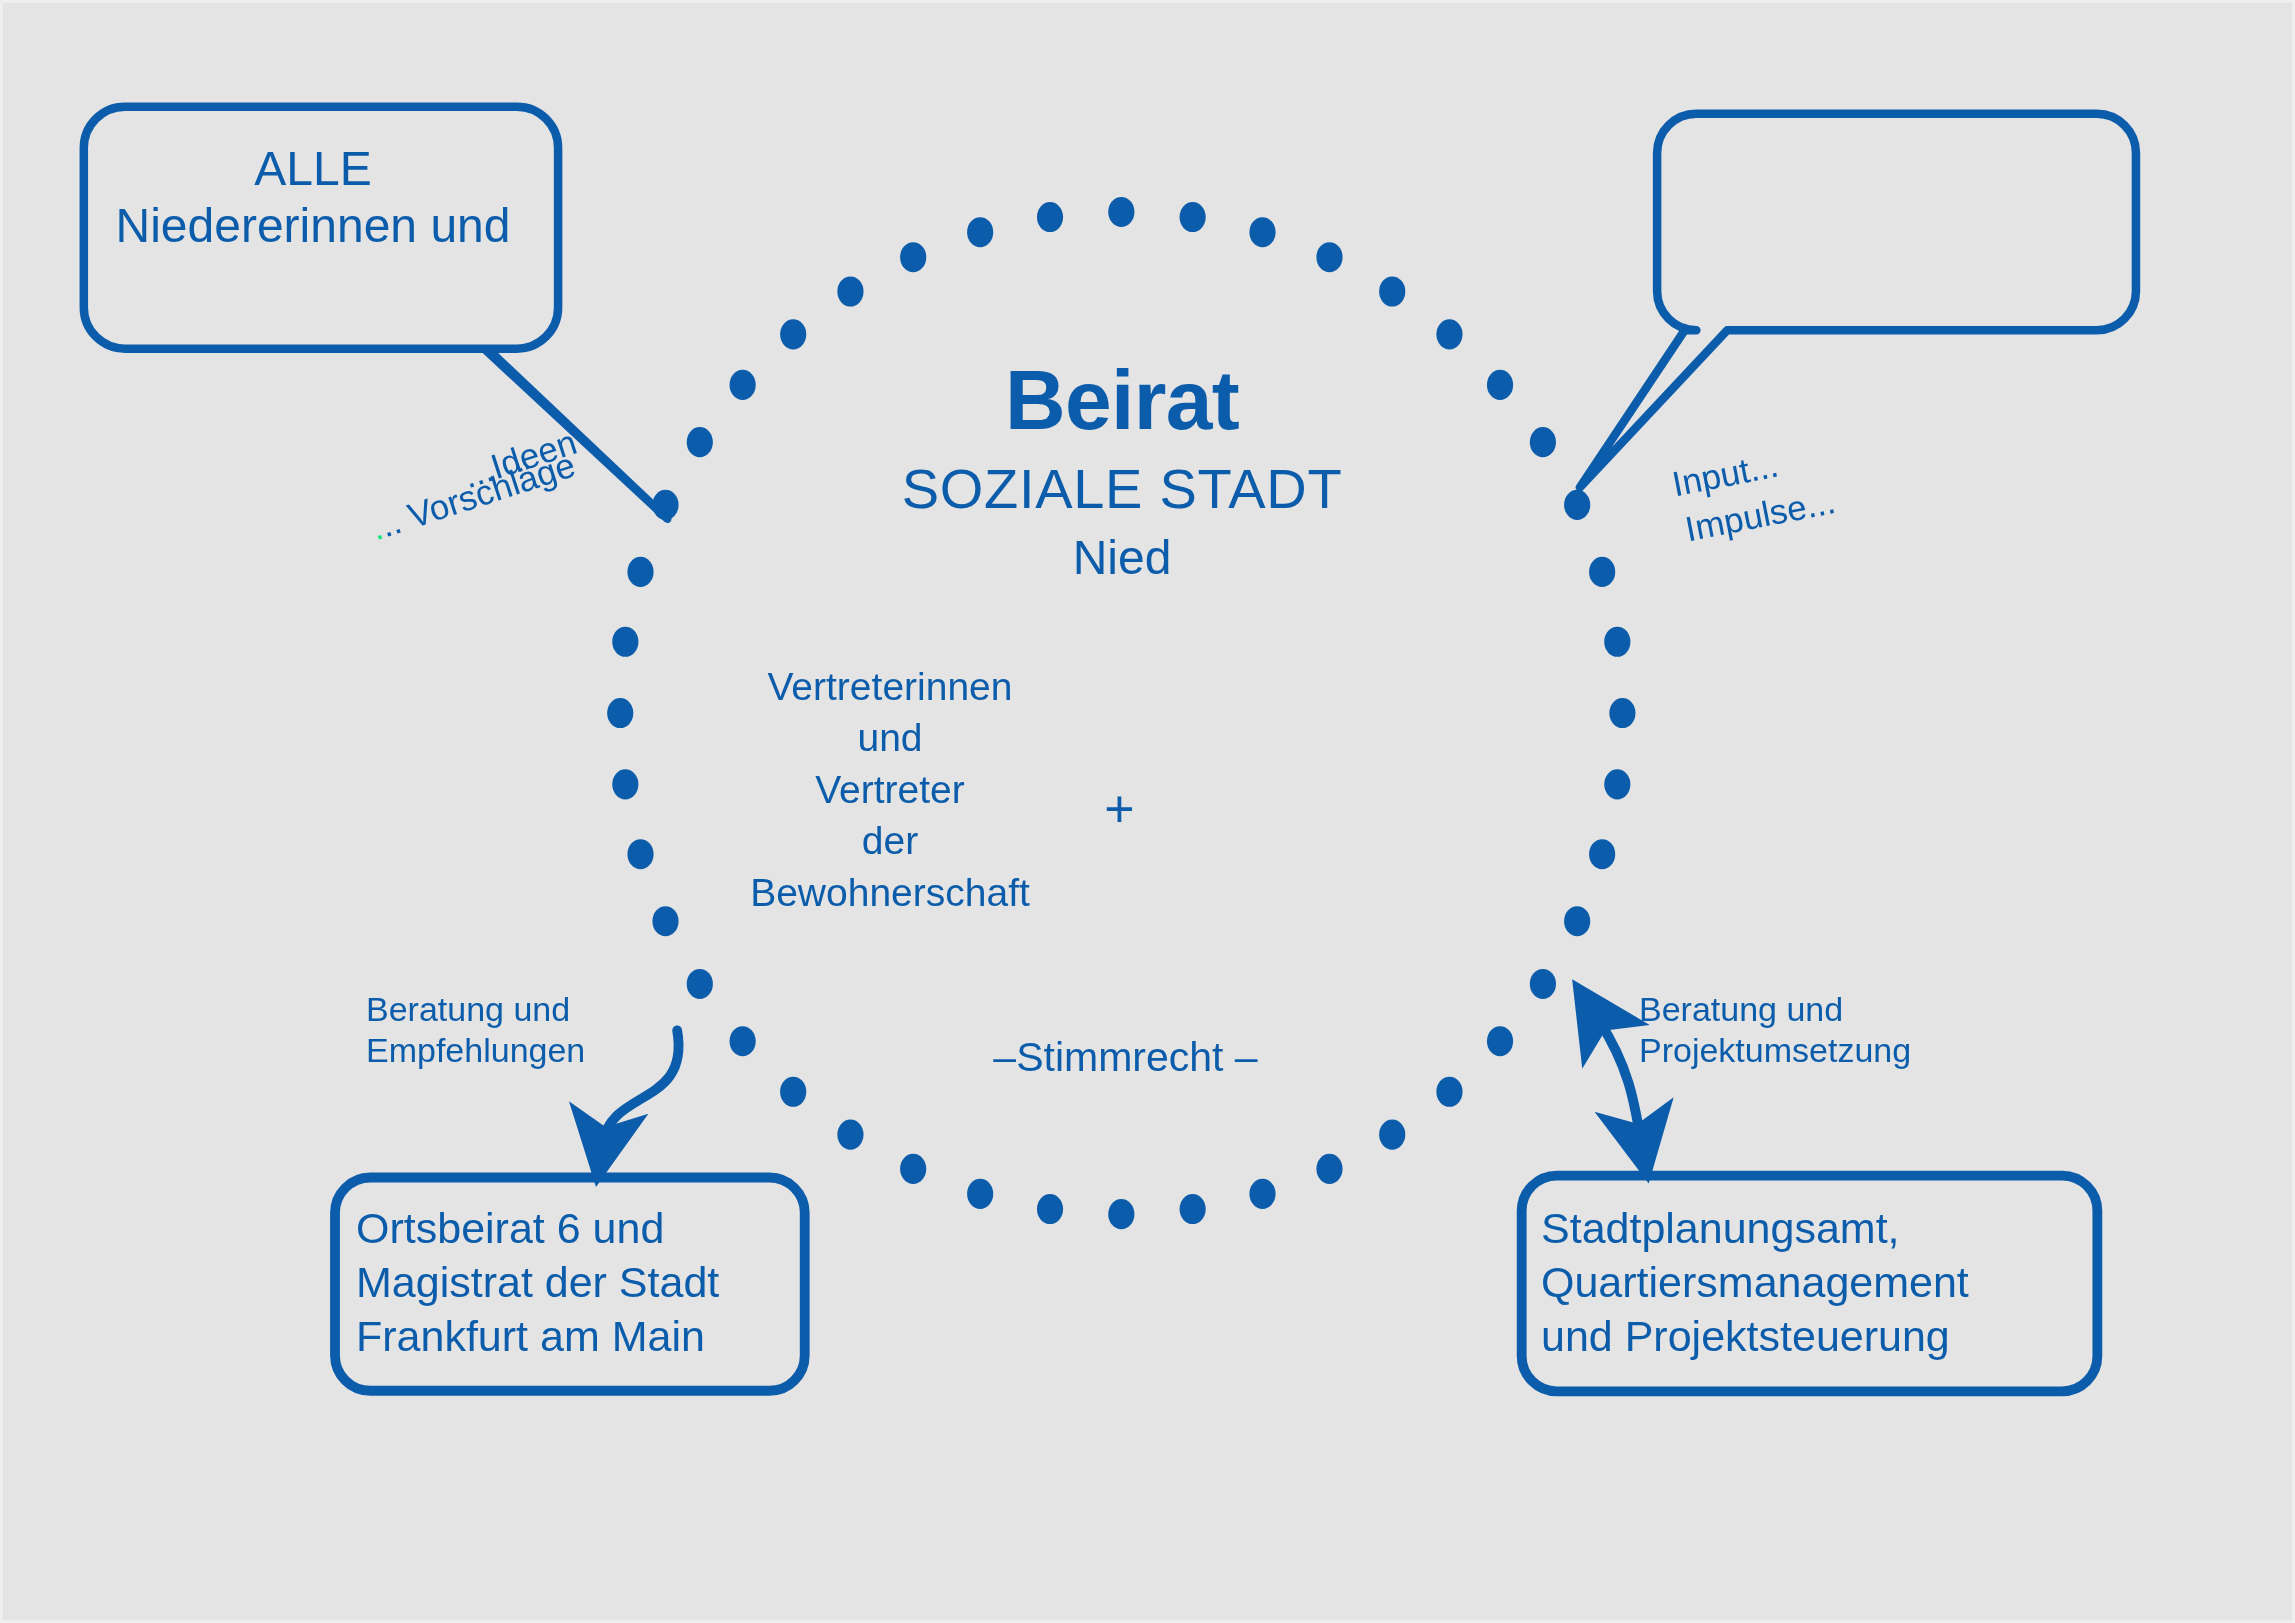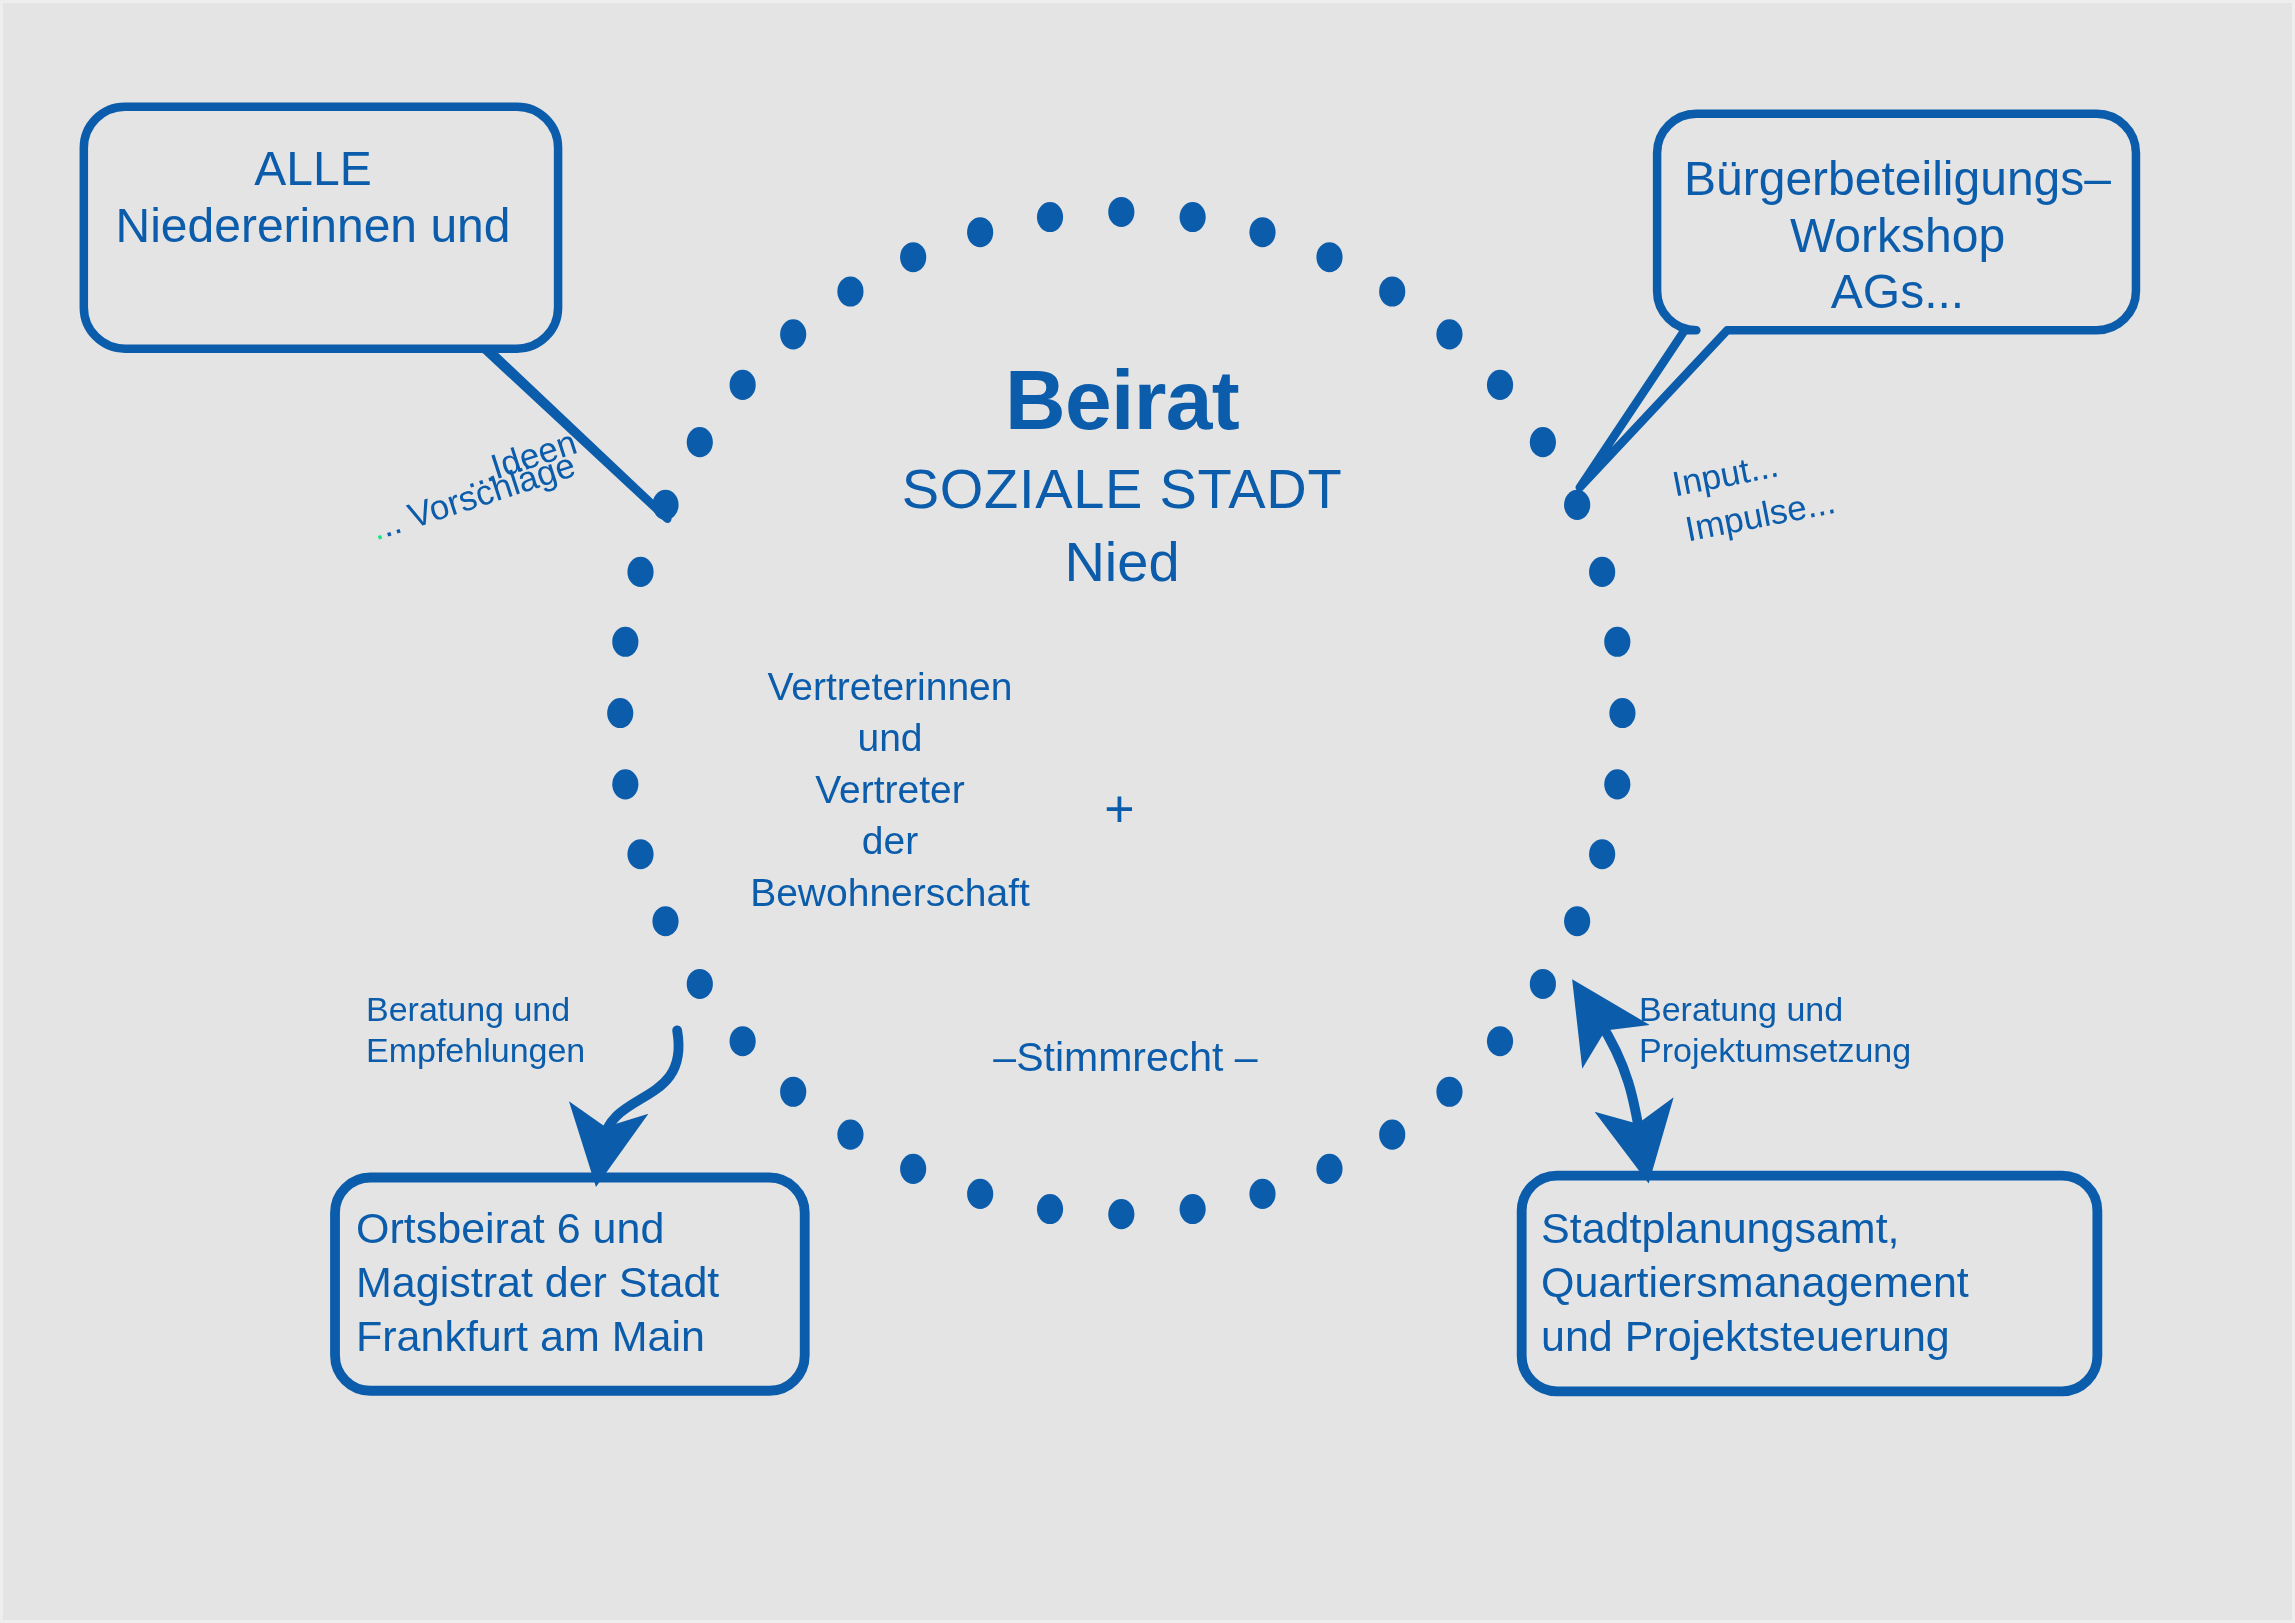--- a/index.html
+++ b/index.html
@@ -23,21 +23,21 @@
   
   .bub-text{font-size:48px;line-height:1.18;text-align:center;}
   .bub-text .l{display:block;white-space:pre;}
 
   
   #title-beirat{
     left:795px;top:353px;width:654px;
     font-size:84px;font-weight:bold;letter-spacing:-0.7px;
   }
   #title-soziale{left:795px;top:458px;width:654px;font-size:56px;letter-spacing:0.7px;}
-  #title-nied{left:795px;top:531px;width:654px;font-size:56px;}
+  #title-nied{left:795px;top:531px;width:654px;font-size:48px;}
 
   
   .col{position:absolute;font-size:39px;line-height:1.32;text-align:center;color:#0b5cab;}
   #col-left{left:674px;top:661px;width:432px;}
   #col-right{left:1178px;top:661px;width:406px;}
   #plus-sign{position:absolute;left:1080px;top:779px;width:79px;text-align:center;font-size:52px;}
   #stimmrecht{position:absolute;left:903px;top:1034px;width:445px;text-align:center;font-size:41px;}
 
   
   .box-text{position:absolute;font-size:43px;line-height:1.26;margin-left:16px;}
@@ -150,25 +150,20 @@
     <path d="M1035,1575 C1055,1690 935,1665 922,1745 L918,1770" fill="none" stroke="#0b5cab" stroke-width="15" stroke-linecap="round" marker-end="url(#arrowhead)"></path>
 
     <path d="M2444,1560 C2496,1640 2500,1700 2512,1765" fill="none" stroke="#0b5cab" stroke-width="15" stroke-linecap="round" marker-start="url(#arrowtail)" marker-end="url(#arrowhead)"></path>
   </svg>
 
   <div class="tx bub-text" style="left:105px;top:141px;width:416px;">
     <span class="l">ALLE</span>
     <span class="l">Niedererinnen und</span>
   </div>
 
-  <div class="tx bub-text" style="left:1675px;top:151px;width:445px;">
-    <span class="l">Bürgerbeteiligungs–</span>
-    <span class="l">Workshop</span>
-    <span class="l">AGs...</span>
-  </div>
 
   <div class="tx ctr" id="title-beirat">Beirat</div>
   <div class="tx ctr" id="title-soziale">SOZIALE STADT</div>
   <div class="tx ctr" id="title-nied">Nied</div>
 
   <div class="col" id="col-left">
     <div>Vertreterinnen</div>
     <div>und</div>
     <div>Vertreter</div>
     <div>der</div>

